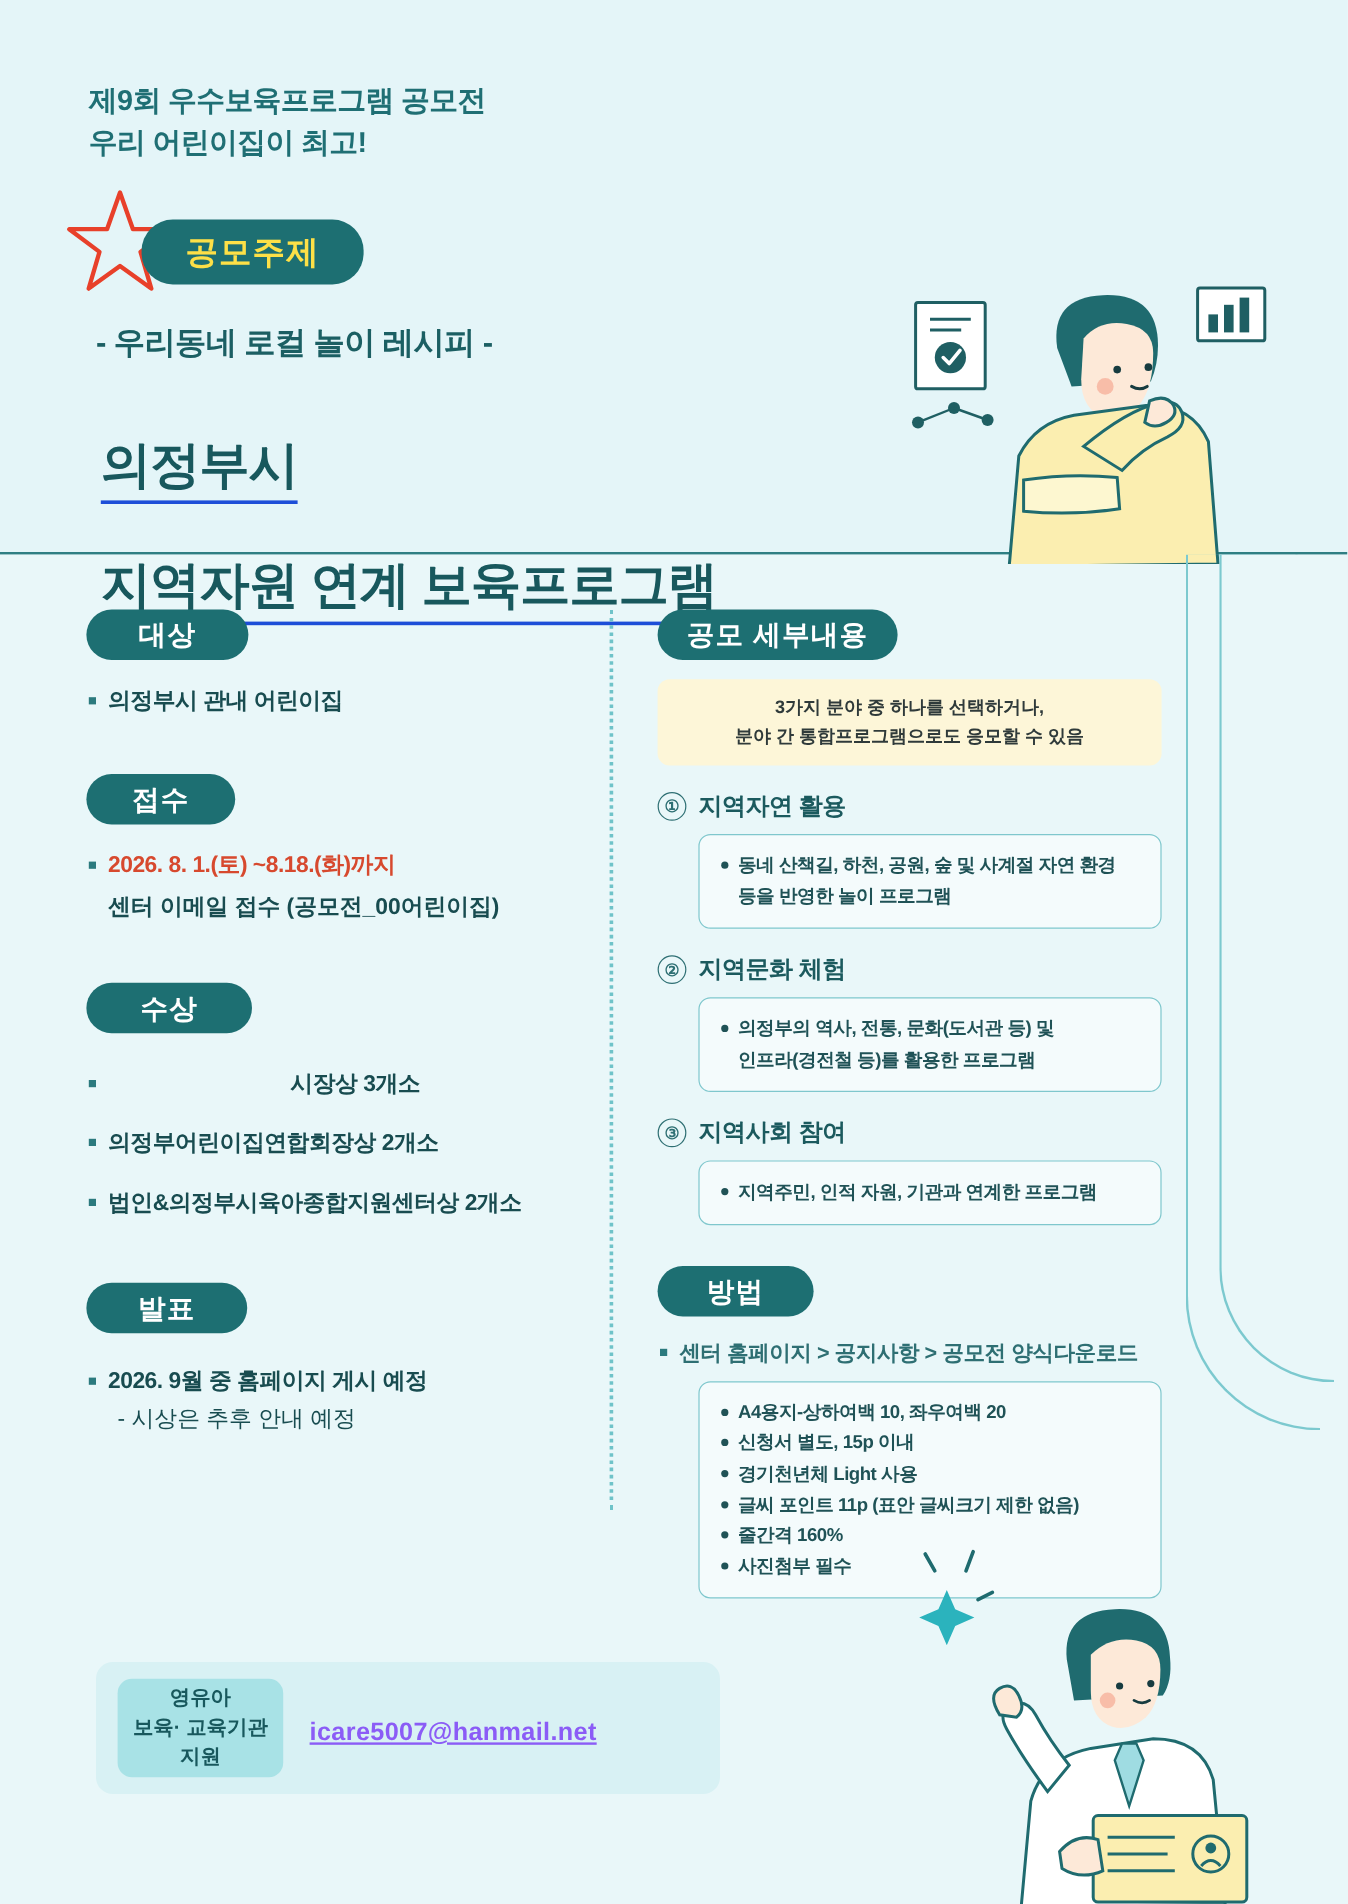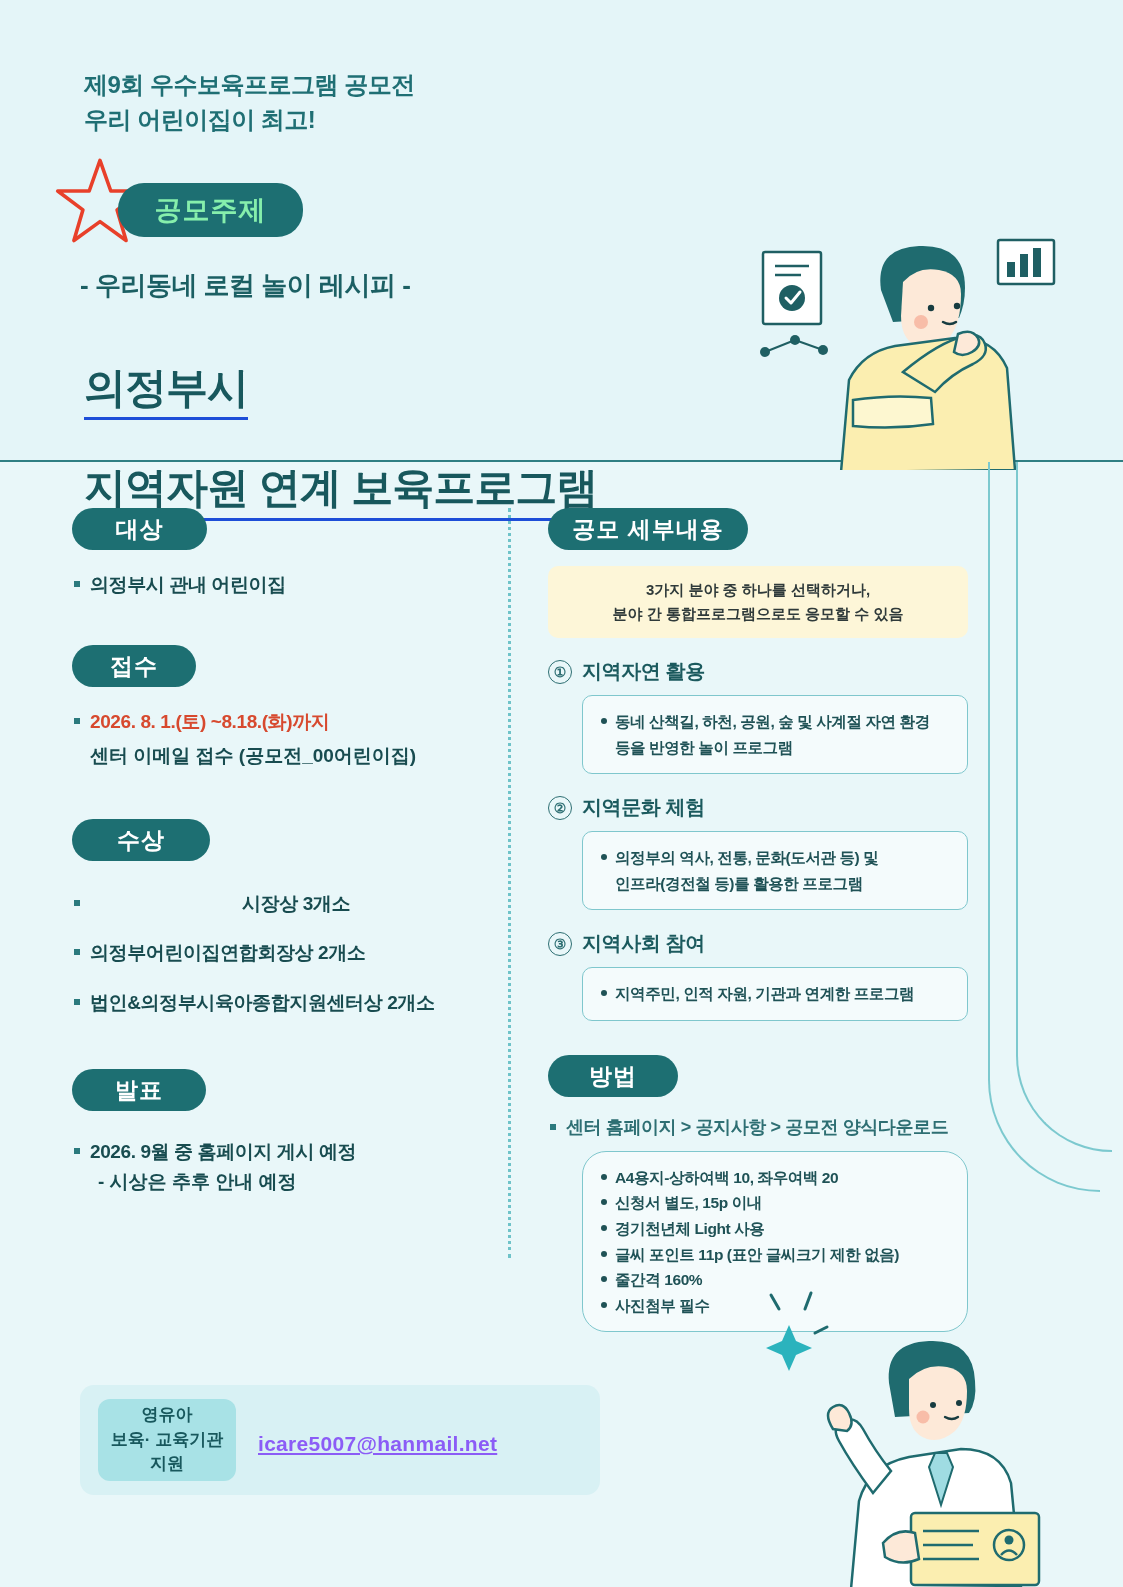--- a/index.html
+++ b/index.html
@@ -19,29 +19,29 @@
   
   .dot { position: absolute; border-radius: 50%; }
 
   
   .header-band {
     position: absolute; left: 0; top: 0; width: 1123px; height: 462px;
     background: #e4f5f8;
     border-bottom: 2px solid #2f7f83;
   }
   .kicker {
-    position: absolute; left: 84px; top: 68px;
+    position: absolute; left: 74px; top: 68px;
     font-size: 24px; font-weight: 700; color: #1f6f74; line-height: 1.45;
     letter-spacing: -0.5px;
   }
   .kicker div { white-space: nowrap; }
 
   .pill {
     display: inline-block;
-    background: #1d6f72; color: #86efac;
+    background: #1d6f72; color: #fde047;
     border-radius: 26px;
     font-weight: 700;
     letter-spacing: 1px;
     text-align: center;
   }
   .pill-theme {
     position: absolute; left: 118px; top: 183px;
     width: 185px; height: 54px; line-height: 54px; font-size: 27px;
   }
   .subject-dash {
@@ -153,21 +153,21 @@
 
   .method-line {
     position: relative; padding-left: 18px;
     margin-top: 18px;
     font-size: 18px; font-weight: 700; color: #2e6f73; letter-spacing: -0.4px;
   }
   .method-line:before {
     content: ""; position: absolute; left: 2px; top: 9px;
     width: 6px; height: 6px; background: #2b7a7e;
   }
-  .method-card { margin-left: 34px; border-radius: 24px; }
+  .method-card { margin-left: 34px; }
 
   
   .contact {
     position: absolute; left: 80px; bottom: 92px;
     width: 520px; height: 110px;
     background: #d8f1f4; border-radius: 14px;
     display: flex; align-items: center;
   }
   .contact-badge {
     margin-left: 18px;
@@ -288,21 +288,21 @@
         <div class="li-sq" style="margin-bottom:20px;text-align:center;">시장상 3개소</div>
         <div class="li-sq" style="margin-bottom:20px;">의정부어린이집연합회장상 2개소</div>
         <div class="li-sq">법인&amp;의정부시육아종합지원센터상 2개소</div>
       </div>
     </div>
 
     <div class="block" style="margin-top:52px;">
       <span class="pill-sec w-balpyo">발표</span>
       <div class="block-body" style="margin-top:26px;">
         <div class="li-sq" style="margin-bottom:2px;">2026. 9월 중 홈페이지 게시 예정</div>
-        <div style="padding-left:26px; font-size:19px; font-weight:700; color:#184c50;">- 시상은 추후 안내 예정</div>
+        <div style="padding-left:26px; font-size:19px; font-weight:400; color:#184c50;">- 시상은 추후 안내 예정</div>
       </div>
     </div>
   </div>
 
   <div class="col-right">
 
     <span class="pill-sec w-detail">공모 세부내용</span>
 
     <div class="note-box">
       <div>3가지 분야 중 하나를 선택하거나,</div>

